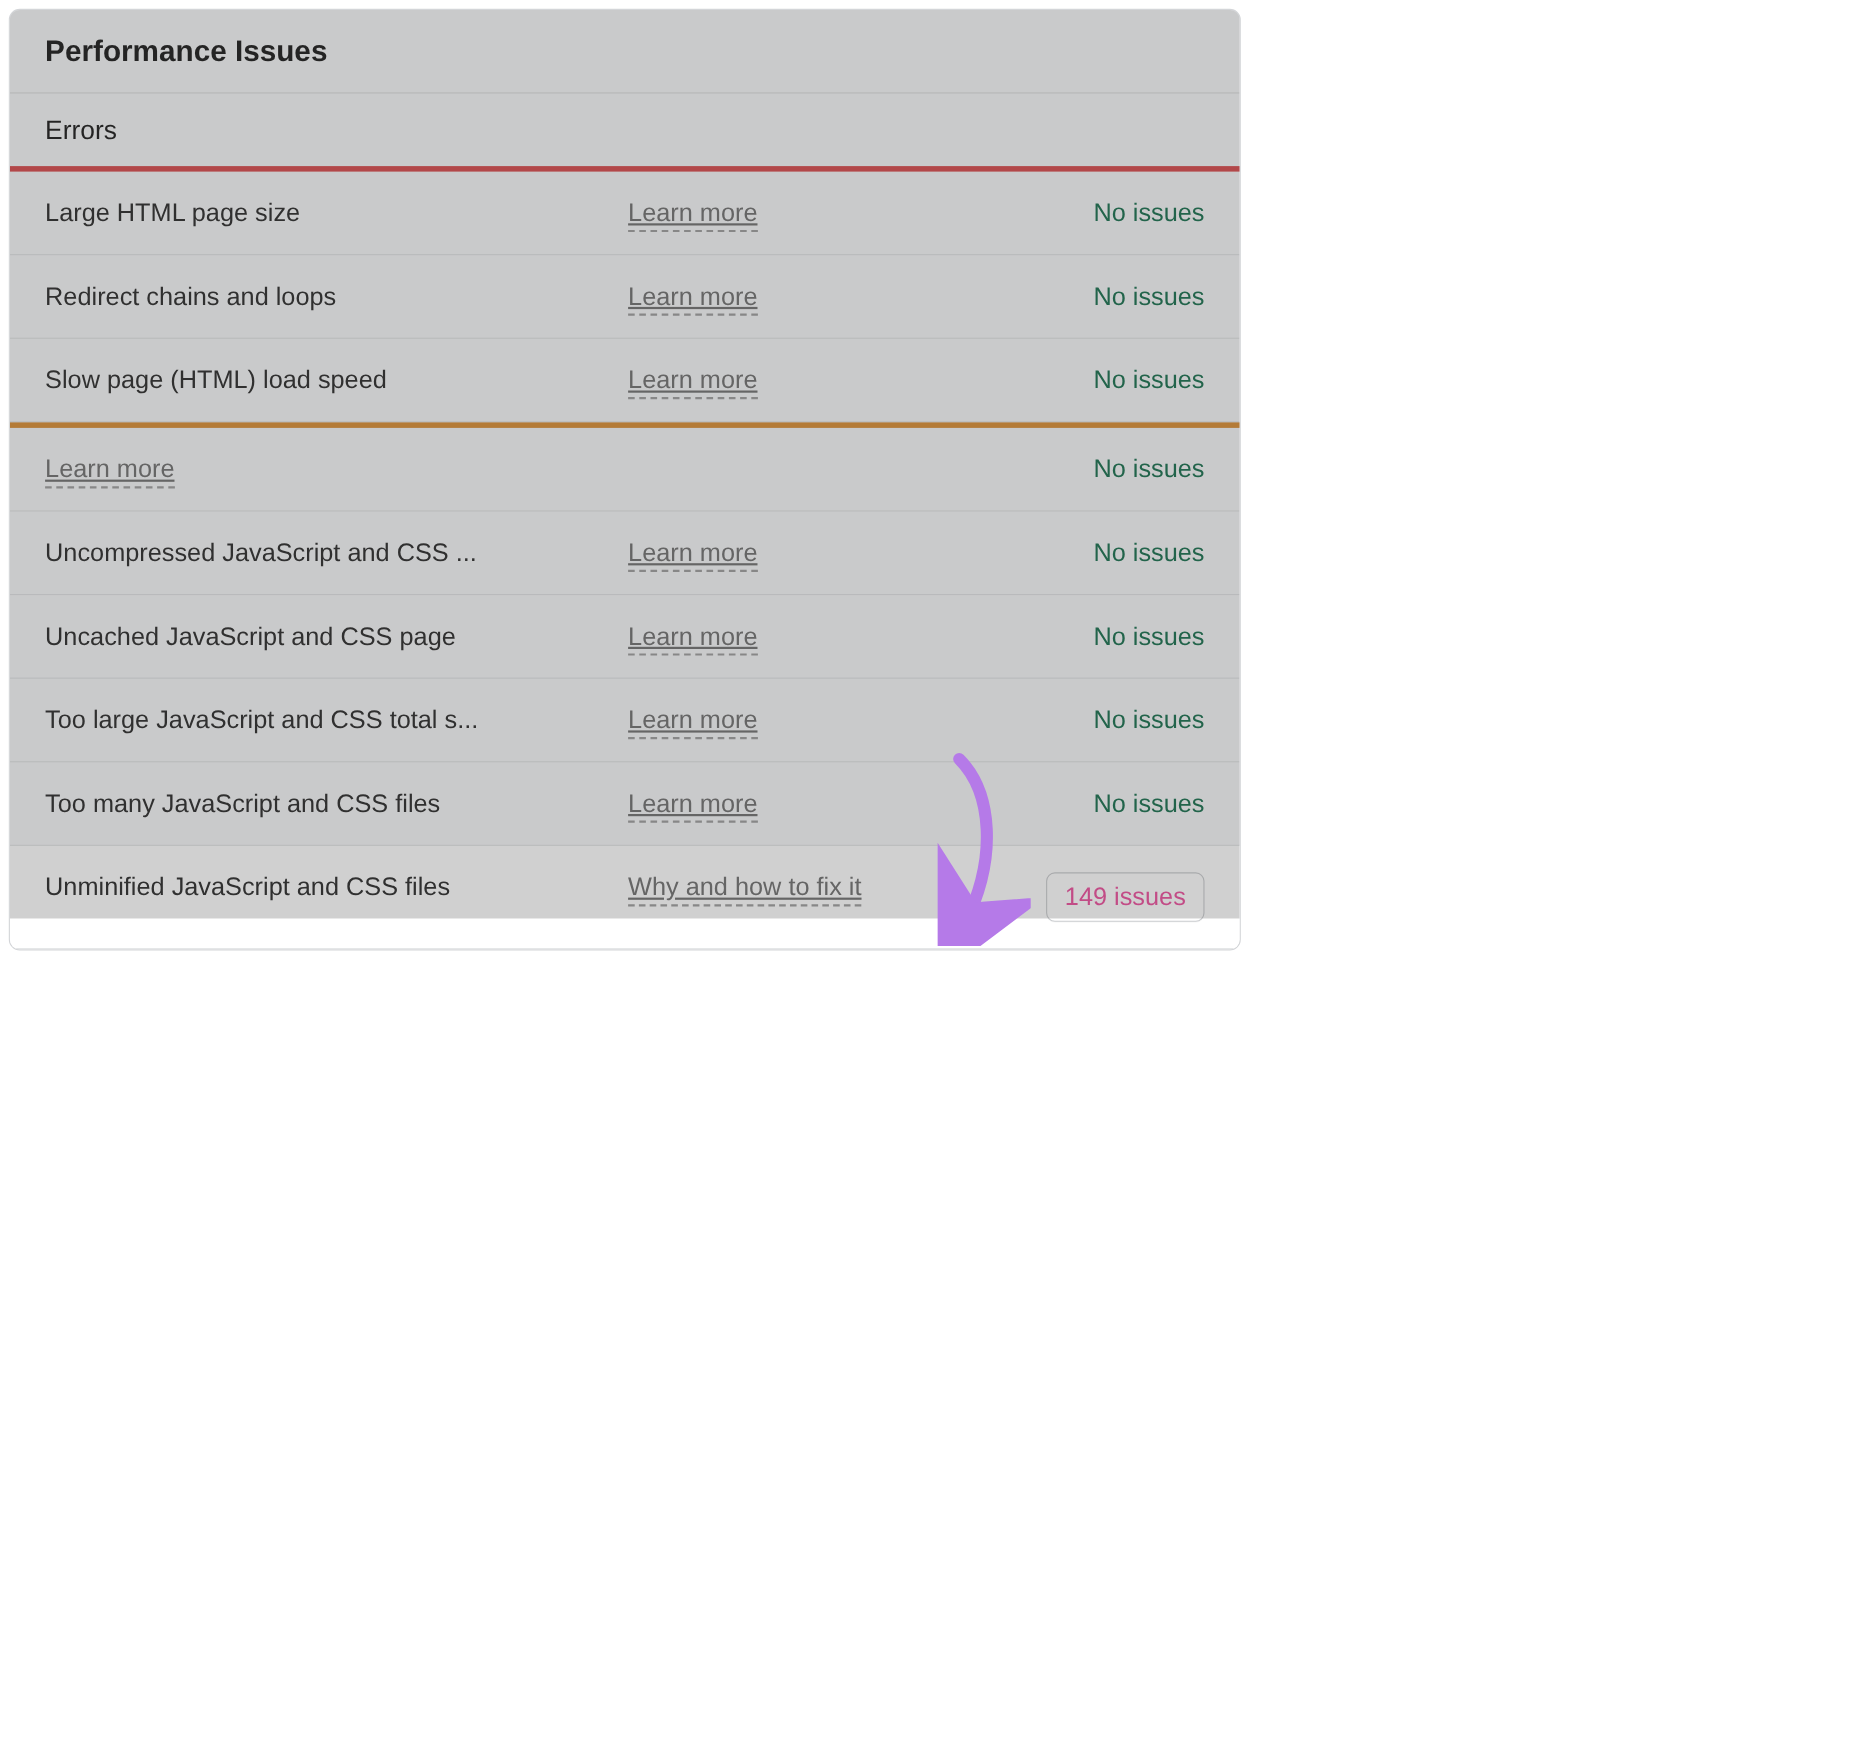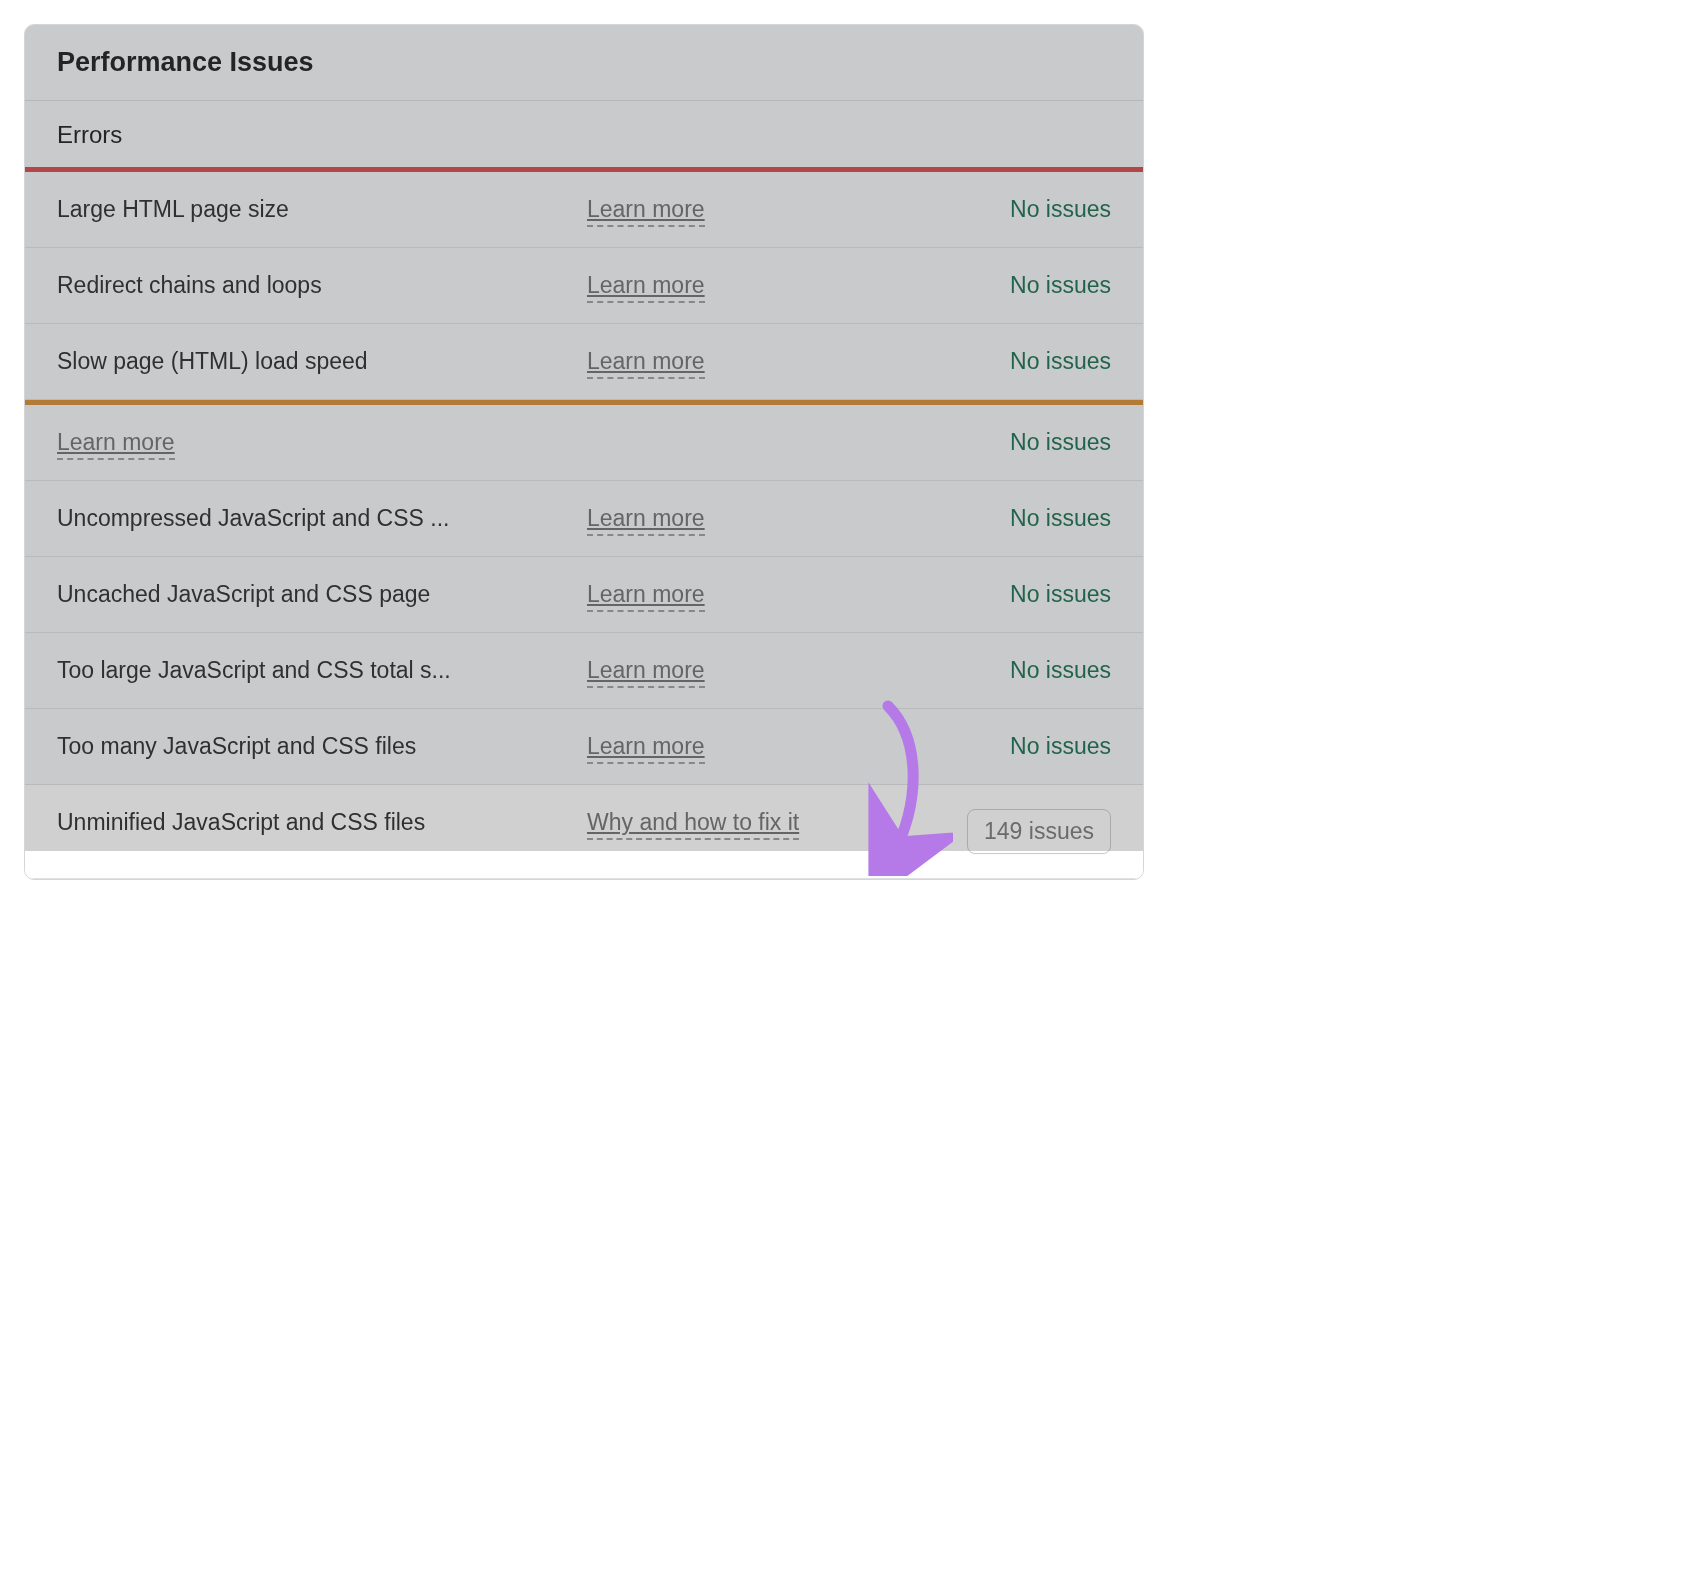--- a/index.html
+++ b/index.html
@@ -4,21 +4,21 @@
 <style>
   * { box-sizing: border-box; margin: 0; padding: 0; }
   html, body { width: 100%; height: 100%; }
   body {
     font-family: -apple-system, BlinkMacSystemFont, "Segoe UI", Helvetica, Arial, sans-serif;
     background: #fff;
     color: #111;
   }
   .panel {
     width: 1120px;
-    margin: 24px;
+    margin: 8px;
     border: 1px solid #d3d5d8;
     border-radius: 10px;
     background: #f6f7f8;
     position: relative;
     overflow: hidden;
   }
   .panel-title {
     font-size: 27px;
     font-weight: 800;
     padding: 22px 32px 22px;
@@ -77,21 +77,21 @@
   .row.highlight {
     background: #ffffff;
   }
   .issues-btn {
     display: inline-block;
     border: 1px solid #c9cbce;
     background: #fff;
     border-radius: 8px;
     padding: 8px 16px;
     font-size: 23px;
-    color: #737373;
+    color: #ec4899;
     cursor: pointer;
     box-shadow: 0 1px 0 rgba(0,0,0,0.02);
   }
 
   
   .dim-overlay {
     position: absolute;
     left: 0; right: 0; top: 0;
     background: rgba(86,86,86,0.28);
     pointer-events: none;

